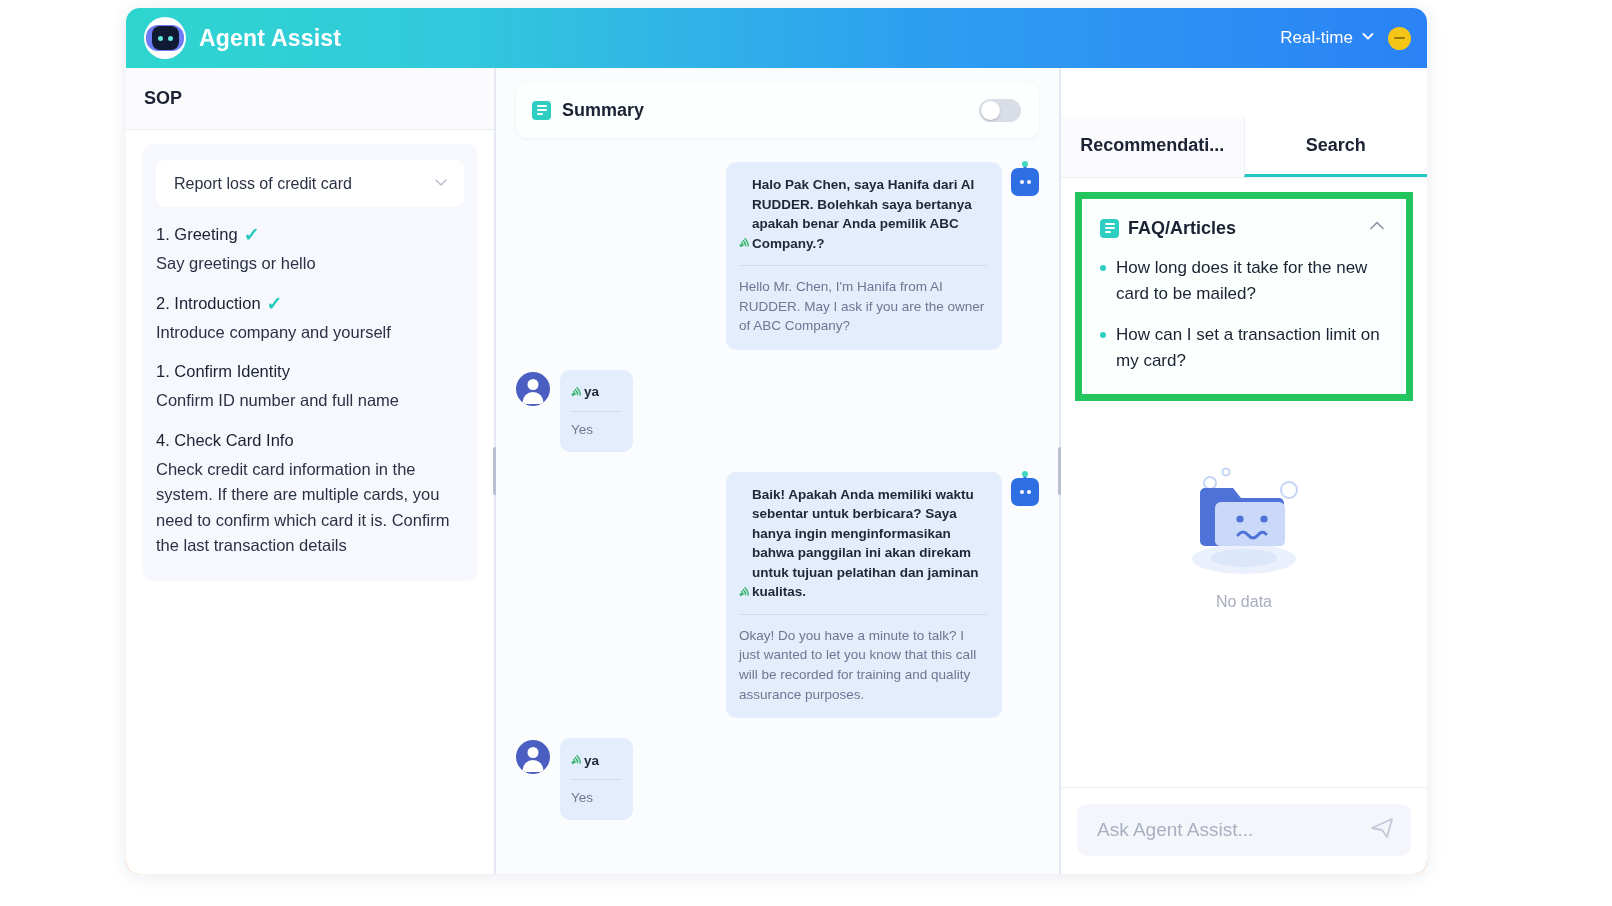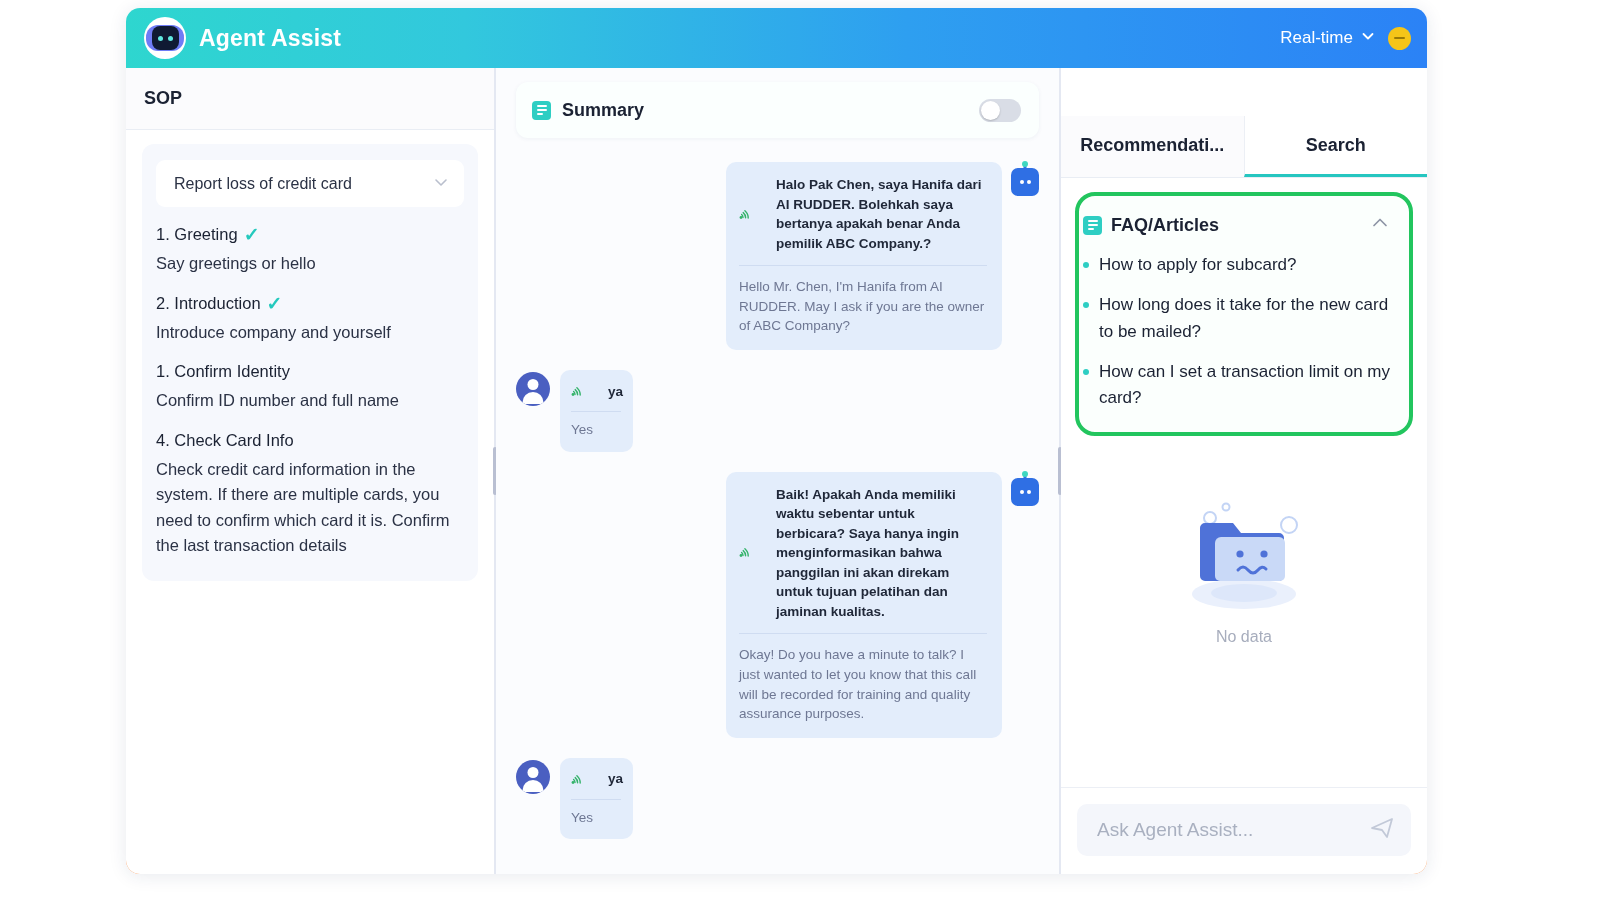--- a/index.html
+++ b/index.html
@@ -247,38 +247,38 @@
   }
 
   .bubble {
     background: #e3edfb;
     border-radius: 10px;
     padding: 13px 15px 14px 13px;
   }
   .bubble.wide { width: 276px; }
   .bubble.narrow { width: 73px; padding: 11px 12px 12px 11px; }
 
-  .bubble-orig { display: flex; gap: 24px; align-items: center; }
+  .bubble-orig { display: flex; gap: 0; align-items: flex-end; }
   .audio-icon { flex: 0 0 13px; margin-top: 3px; }
   .bubble-orig .txt {
     font-size: 13.5px; color: #1f2738; line-height: 1.45; font-weight: 600;
   }
   .bubble .sep { height: 1px; background: #cfdcf1; margin: 12px 0 11px 0; }
   .bubble.narrow .sep { margin: 9px 0 8px 0; }
   .bubble-trans { font-size: 13.5px; color: #6e7793; line-height: 1.45; }
 
   
   #right-content { flex: 1; display: flex; flex-direction: column; min-height: 0; }
   #right-scroll { flex: 1; overflow: hidden; padding: 14px 14px 0 14px; }
 
   #faq-card {
     background: #fbfffd;
-    border: 4px solid #22c55e;
-    border-radius: 20px;
-    padding: 16px 18px 20px 4px;
+    border: 7px solid #22c55e;
+    border-radius: 0;
+    padding: 16px 18px 20px 18px;
   }
   #faq-head { display: flex; align-items: center; gap: 9px; margin-bottom: 14px; }
   #faq-head .card-title { font-size: 18px; }
   #faq-collapse { margin-left: auto; color: #8d94a6; cursor: pointer; }
 
   .faq-item {
     display: flex; gap: 10px; align-items: flex-start;
     margin-bottom: 14px; cursor: pointer;
   }
   .faq-item:last-child { margin-bottom: 0; }
@@ -516,24 +516,20 @@
               <span class="card-title">FAQ/Articles</span>
               <span id="faq-collapse">
                 <svg width="22" height="22" viewBox="0 0 22 22">
                     <path d="M5 13.5 L11 7.5 L17 13.5" fill="none" stroke="#8d94a6" stroke-width="1.7" stroke-linecap="round" stroke-linejoin="round"></path>
                   </svg>
               </span>
             </div>
             <div id="faq-items">
                 <div class="faq-item">
                   <span class="faq-bullet"></span>
-                  <span class="faq-text">How to apply for subcard?</span>
-                </div>
-                <div class="faq-item">
-                  <span class="faq-bullet"></span>
                   <span class="faq-text">How long does it take for the new card to be mailed?</span>
                 </div>
                 <div class="faq-item">
                   <span class="faq-bullet"></span>
                   <span class="faq-text">How can I set a transaction limit on my card?</span>
                 </div>
               </div>
           </div>
 
           <div id="empty-state">

